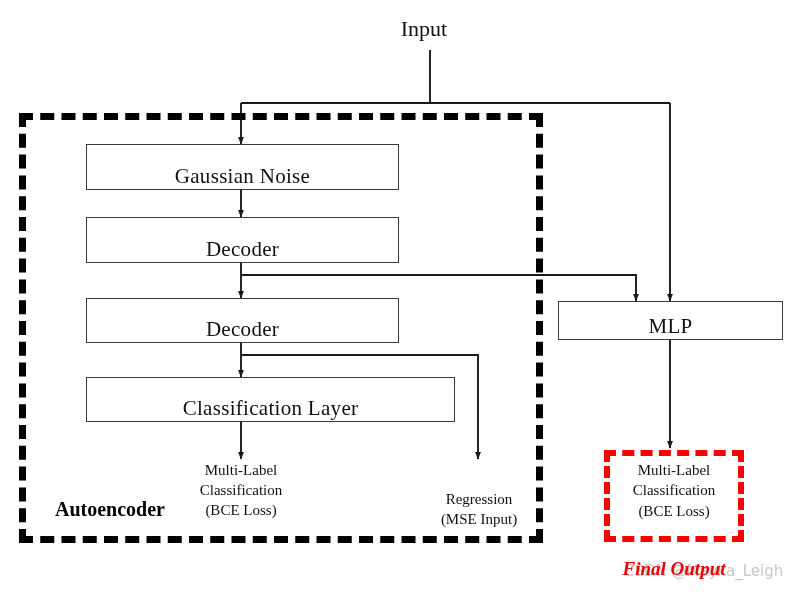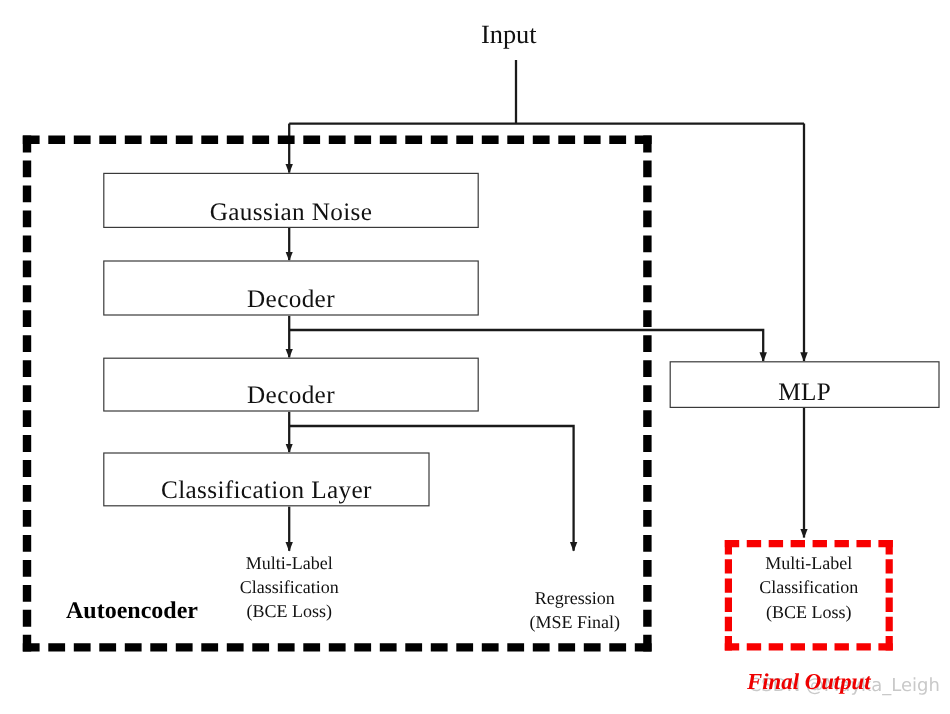--- a/index.html
+++ b/index.html
@@ -164,37 +164,37 @@
   </div>
 
   <div class="node-box" style="left:86px; top:217px; width:313px; height:46px;">
     <span>Decoder</span>
   </div>
 
   <div class="node-box" style="left:86px; top:298px; width:313px; height:45px;">
     <span>Decoder</span>
   </div>
 
-  <div class="node-box" style="left:86px; top:377px; width:272px; height:45px;">
+  <div class="node-box" style="left:86px; top:377px; width:369px; height:45px;">
     <span>Classification Layer</span>
   </div>
 
   <div class="node-box" style="left:558px; top:301px; width:225px; height:39px;">
     <span>MLP</span>
   </div>
 
   <div class="plain-label" style="left:166px; top:461px; width:150px;">
     <div>Multi-Label</div>
     <div>Classification</div>
     <div>(BCE Loss)</div>
   </div>
 
   <div class="plain-label" style="left:412px; top:470px; width:134px;margin-top:20px;">
     <div>Regression</div>
-    <div>(MSE Final)</div>
+    <div>(MSE Input)</div>
   </div>
 
   <div id="final-dashed"></div>
   <div id="final-inner-label">
     <div>Multi-Label</div>
     <div>Classification</div>
     <div>(BCE Loss)</div>
   </div>
 
   <div id="final-output-label">Final Output</div>

